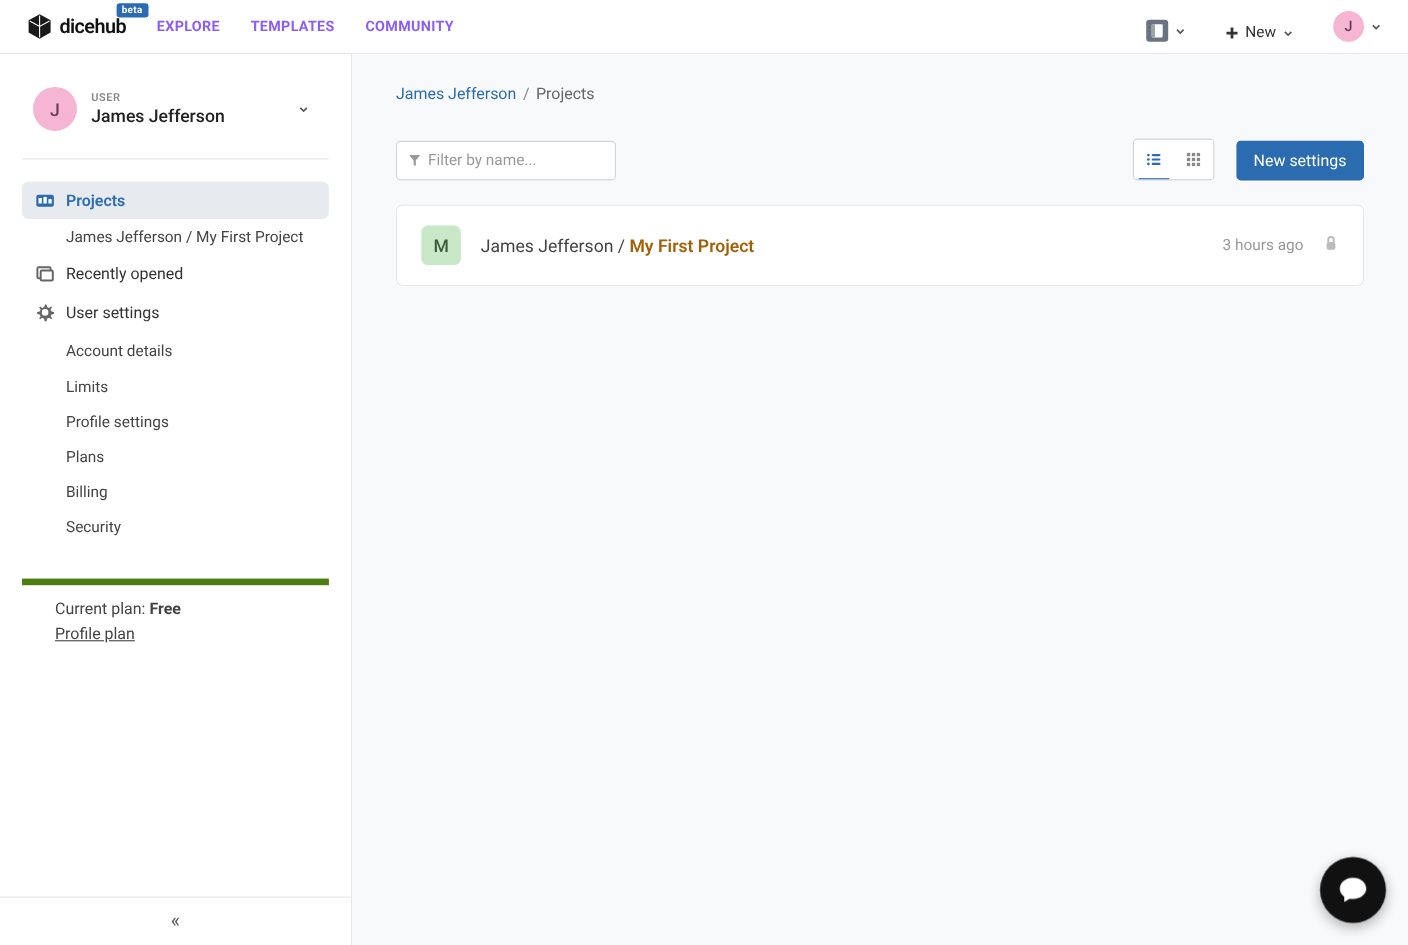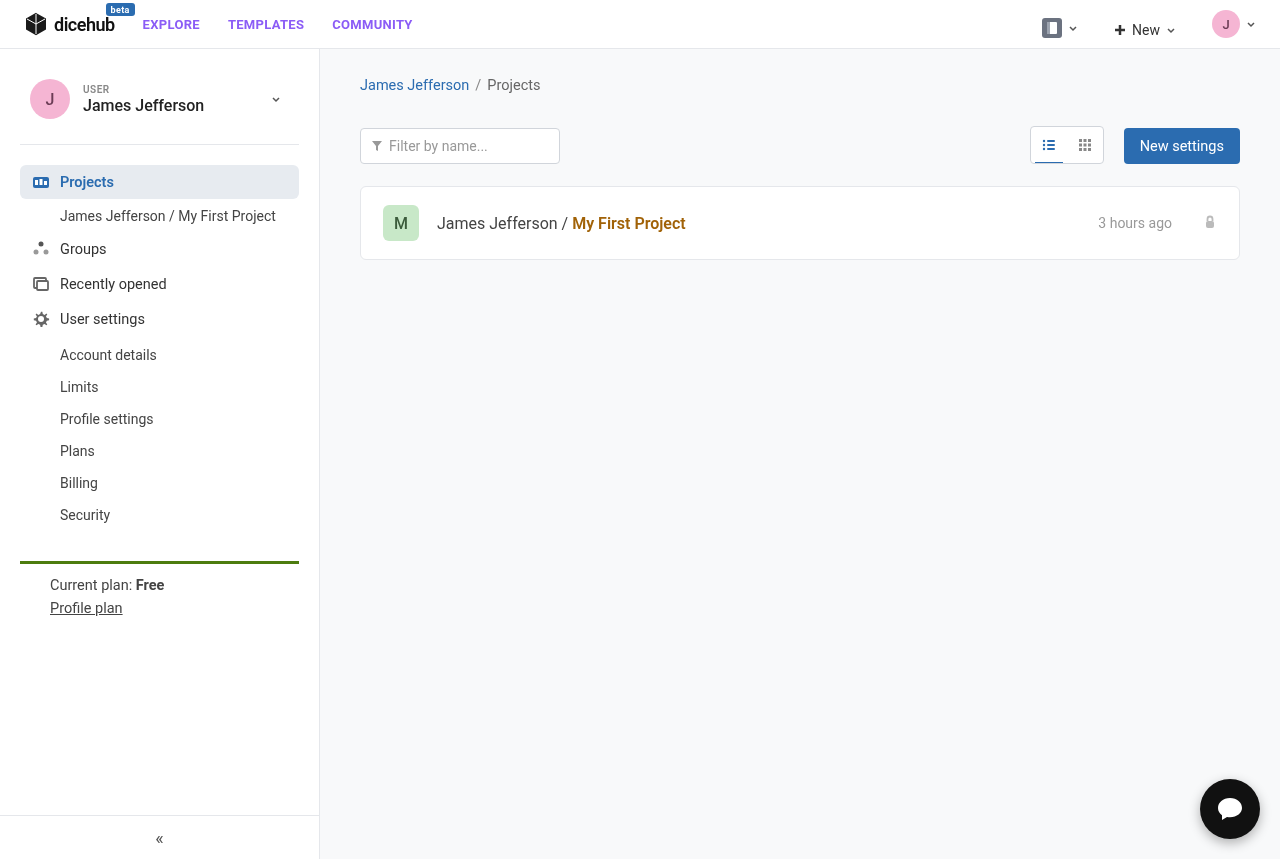--- a/index.html
+++ b/index.html
@@ -197,21 +197,21 @@
       font-size: 14px;
       color: #444;
       cursor: pointer;
     }
     .sub-section {
       margin-top: 3px;
       margin-bottom: 16px;
     }
     .plan-section {
       padding: 13px 30px;
-      border-top: 3px solid #4d7c0f;
+      border-top: 6px solid #4d7c0f;
       margin: 14px 20px 0 20px;
     }
     .plan-text {
       font-size: 14.5px;
       color: #444;
       margin-bottom: 6px;
     }
     .plan-text b {
       font-weight: 700;
     }
@@ -354,21 +354,21 @@
     }
     .card-title b {
       font-weight: 600;
       color: #a16207;
       text-align: right;
     }
     .card-right {
       margin-left: auto;
       display: flex;
       align-items: center;
-      gap: 31px;
+      gap: 18px;
       color: #999;
       font-size: 14px;
     }
     .lock-icon {
       color: #BBB;
     }
     
     .fab {
       position: fixed;
       bottom: 20px;
@@ -458,30 +458,20 @@
                 <rect x="7.5" y="6" width="3" height="6" fill="#fff"></rect>
                 <rect x="12" y="8" width="3" height="4" fill="#fff"></rect>
               </svg>
           </span>
           <span>Projects</span>
         </div>
         <div class="nav-sub">James Jefferson / My First Project</div>
 
         <div class="nav-item">
           <span class="nav-icon">
-            <svg viewBox="0 0 18 18" fill="none">
-                <circle cx="9" cy="4" r="2.5" fill="#555"></circle>
-                <circle cx="4" cy="12" r="2.5" fill="#999"></circle>
-                <circle cx="14" cy="12" r="2.5" fill="#999"></circle>
-              </svg>
-          </span>
-          <span>Groups</span>
-        </div>
-        <div class="nav-item">
-          <span class="nav-icon">
             <svg viewBox="0 0 18 18" fill="none" stroke="#666" stroke-width="1.8">
                 <rect x="2" y="3" width="12" height="10" rx="1"></rect>
                 <rect x="5" y="6" width="11" height="9" rx="1" fill="#fff"></rect>
               </svg>
           </span>
           <span>Recently opened</span>
         </div>
         <div class="nav-item">
           <span class="nav-icon">
             <svg viewBox="0 0 18 18" fill="#666">

